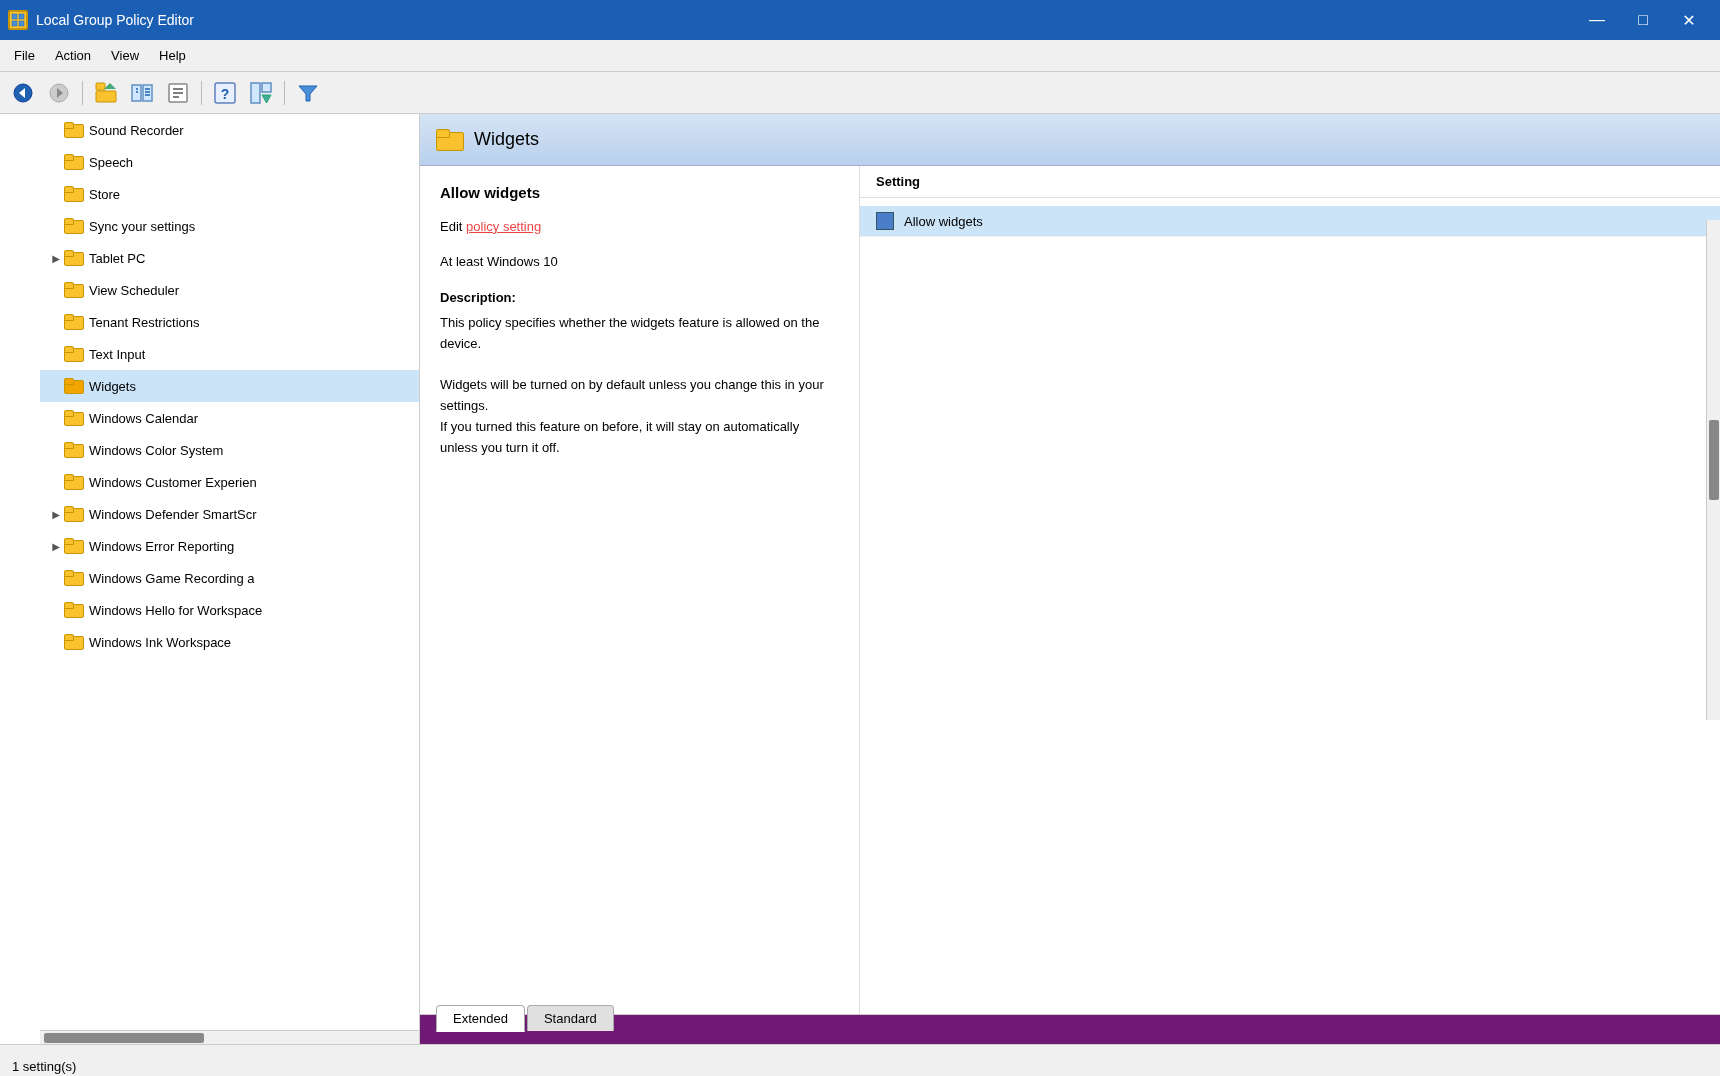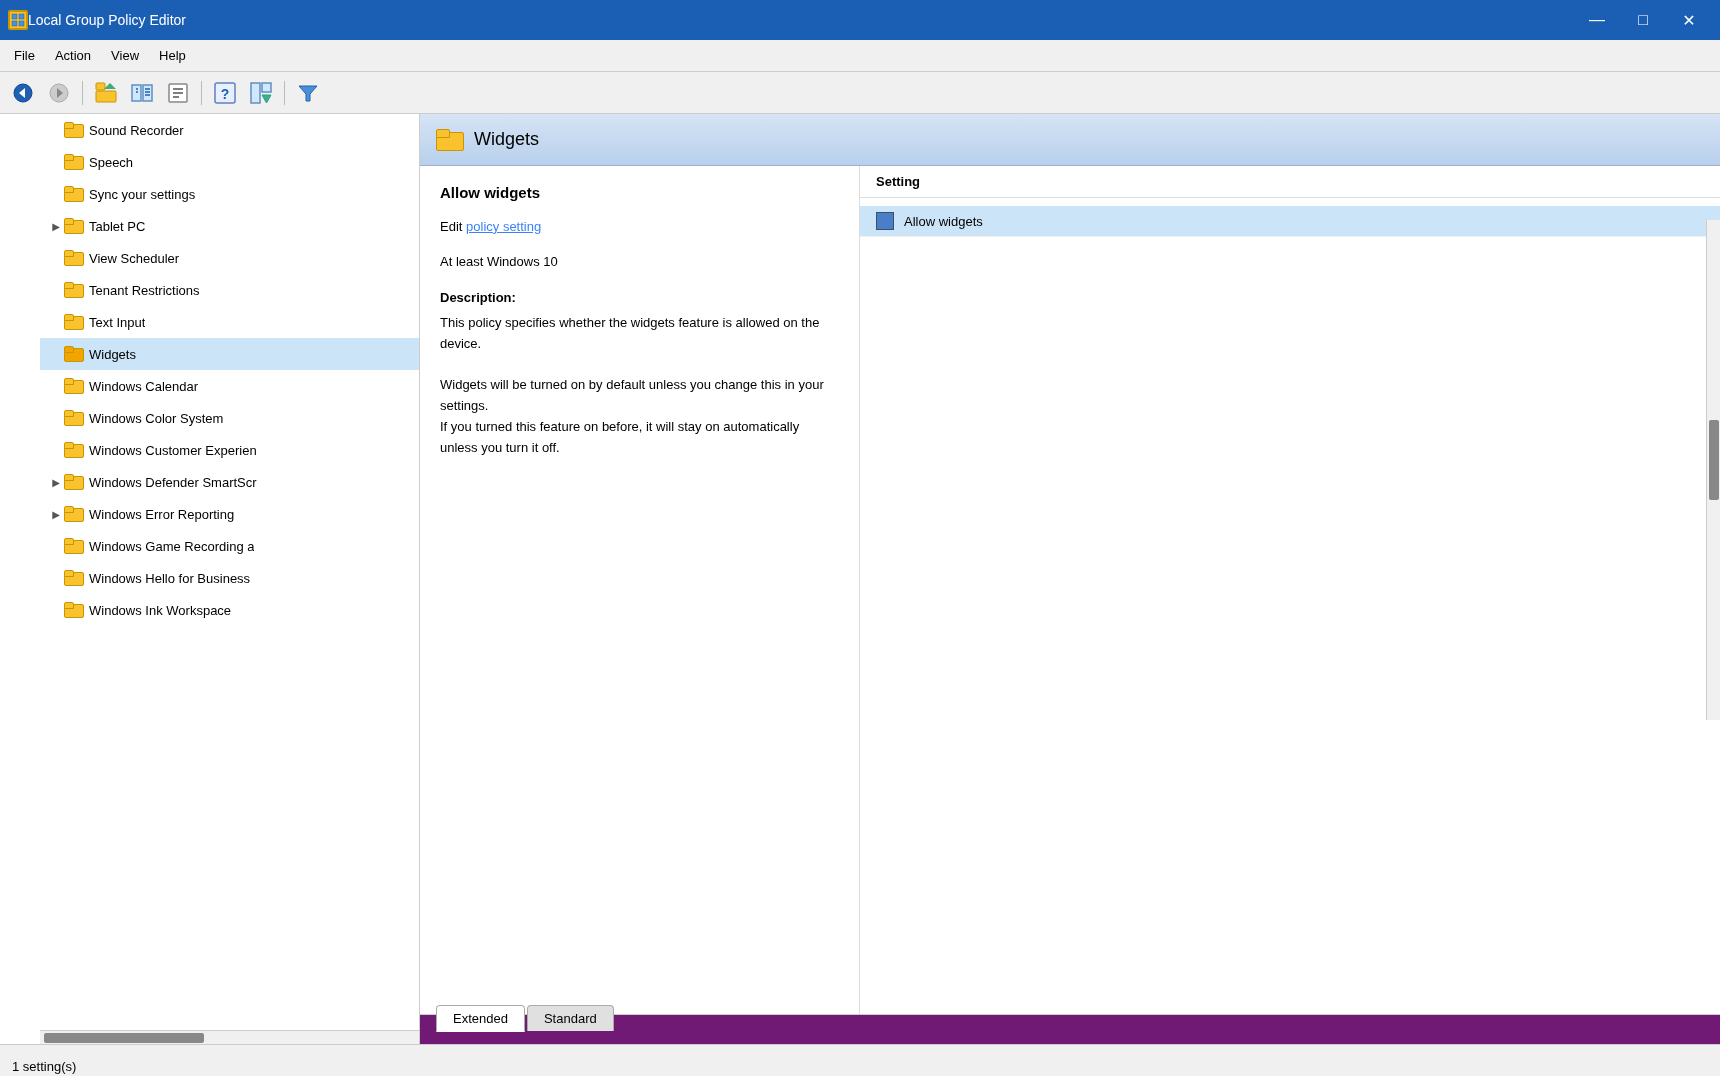--- a/index.html
+++ b/index.html
@@ -6,20 +6,21 @@
     body { font-family: 'Segoe UI', Arial, sans-serif; font-size: 13px; background: #f0f0f0; width: 1720px; height: 1076px; overflow: hidden; }
 
     
     .title-bar {
       background: #1a5fb4;
       color: white;
       height: 40px;
       display: flex;
       align-items: center;
       padding: 0 8px;
+      gap: 8px;
       user-select: none;
     }
     .title-bar-icon {
       width: 20px; height: 20px;
       background: #f9c22e;
       border: 2px solid #c89600;
       border-radius: 2px;
       display: flex; align-items: center; justify-content: center;
       font-size: 10px; color: #333;
     }
@@ -182,21 +183,21 @@
     .desc-panel {
       width: 440px;
       min-width: 440px;
       padding: 16px 20px;
       border-right: 1px solid #ddd;
       overflow-y: auto;
       font-size: 13px;
       line-height: 1.5;
     }
     .desc-title { font-size: 15px; font-weight: 700; margin-bottom: 12px; }
-    .desc-link { color: #3b82f6; text-decoration: underline; cursor: pointer; }
+    .desc-link { color: #ef4444; text-decoration: underline; cursor: pointer; }
     .desc-section { margin-top: 16px; }
     .desc-section-title { font-weight: 600; }
 
     
     .settings-panel {
       flex: 1;
       display: flex;
       flex-direction: column;
       overflow: hidden;
       gap: 8px;
@@ -382,20 +383,25 @@
         <span class="tree-label">Sound Recorder</span>
       </div>
       <div class="tree-item">
         <span class="expand-arrow"></span>
         <span class="folder-icon"></span>
         <span class="tree-label">Speech</span>
       </div>
       <div class="tree-item">
         <span class="expand-arrow"></span>
         <span class="folder-icon"></span>
+        <span class="tree-label">Store</span>
+      </div>
+      <div class="tree-item">
+        <span class="expand-arrow"></span>
+        <span class="folder-icon"></span>
         <span class="tree-label">Sync your settings</span>
       </div>
       <div class="tree-item">
         <span class="expand-arrow">▶</span>
         <span class="folder-icon"></span>
         <span class="tree-label">Tablet PC</span>
       </div>
       <div class="tree-item">
         <span class="expand-arrow"></span>
         <span class="folder-icon"></span>
@@ -442,21 +448,21 @@
         <span class="tree-label">Windows Error Reporting</span>
       </div>
       <div class="tree-item">
         <span class="expand-arrow"></span>
         <span class="folder-icon"></span>
         <span class="tree-label">Windows Game Recording a</span>
       </div>
       <div class="tree-item">
         <span class="expand-arrow"></span>
         <span class="folder-icon"></span>
-        <span class="tree-label">Windows Hello for Business</span>
+        <span class="tree-label">Windows Hello for Workspace</span>
       </div>
       <div class="tree-item">
         <span class="expand-arrow"></span>
         <span class="folder-icon"></span>
         <span class="tree-label">Windows Ink Workspace</span>
       </div>
 
     </div>
 
     <div class="horiz-scrollbar-container">

